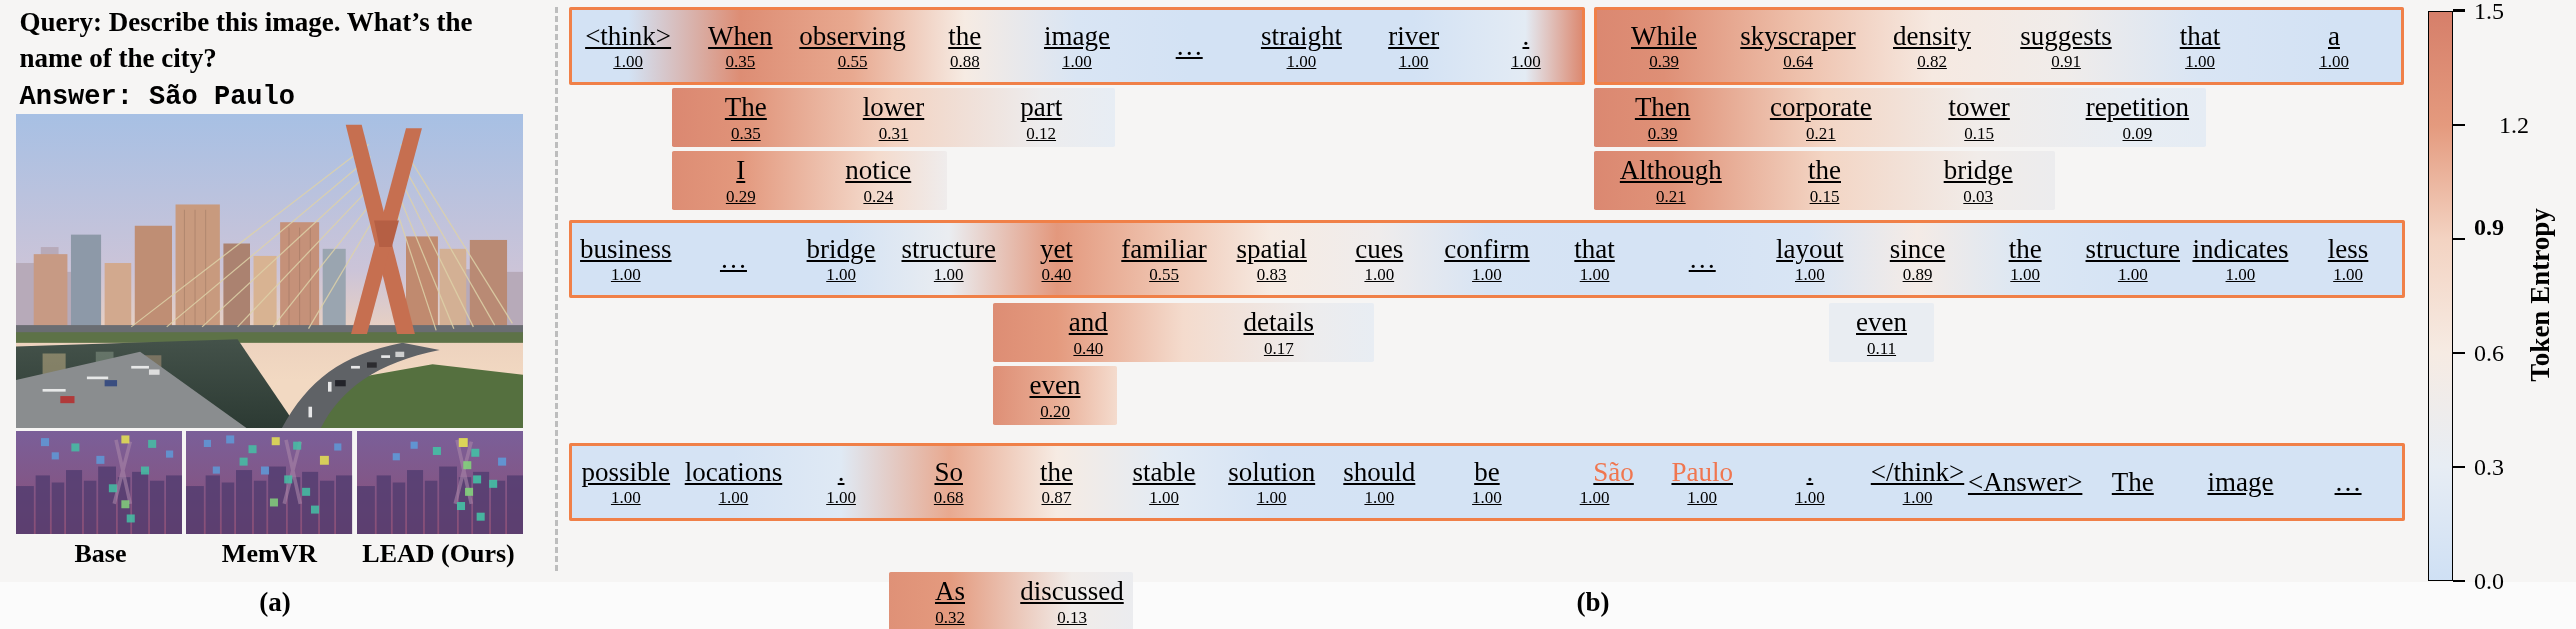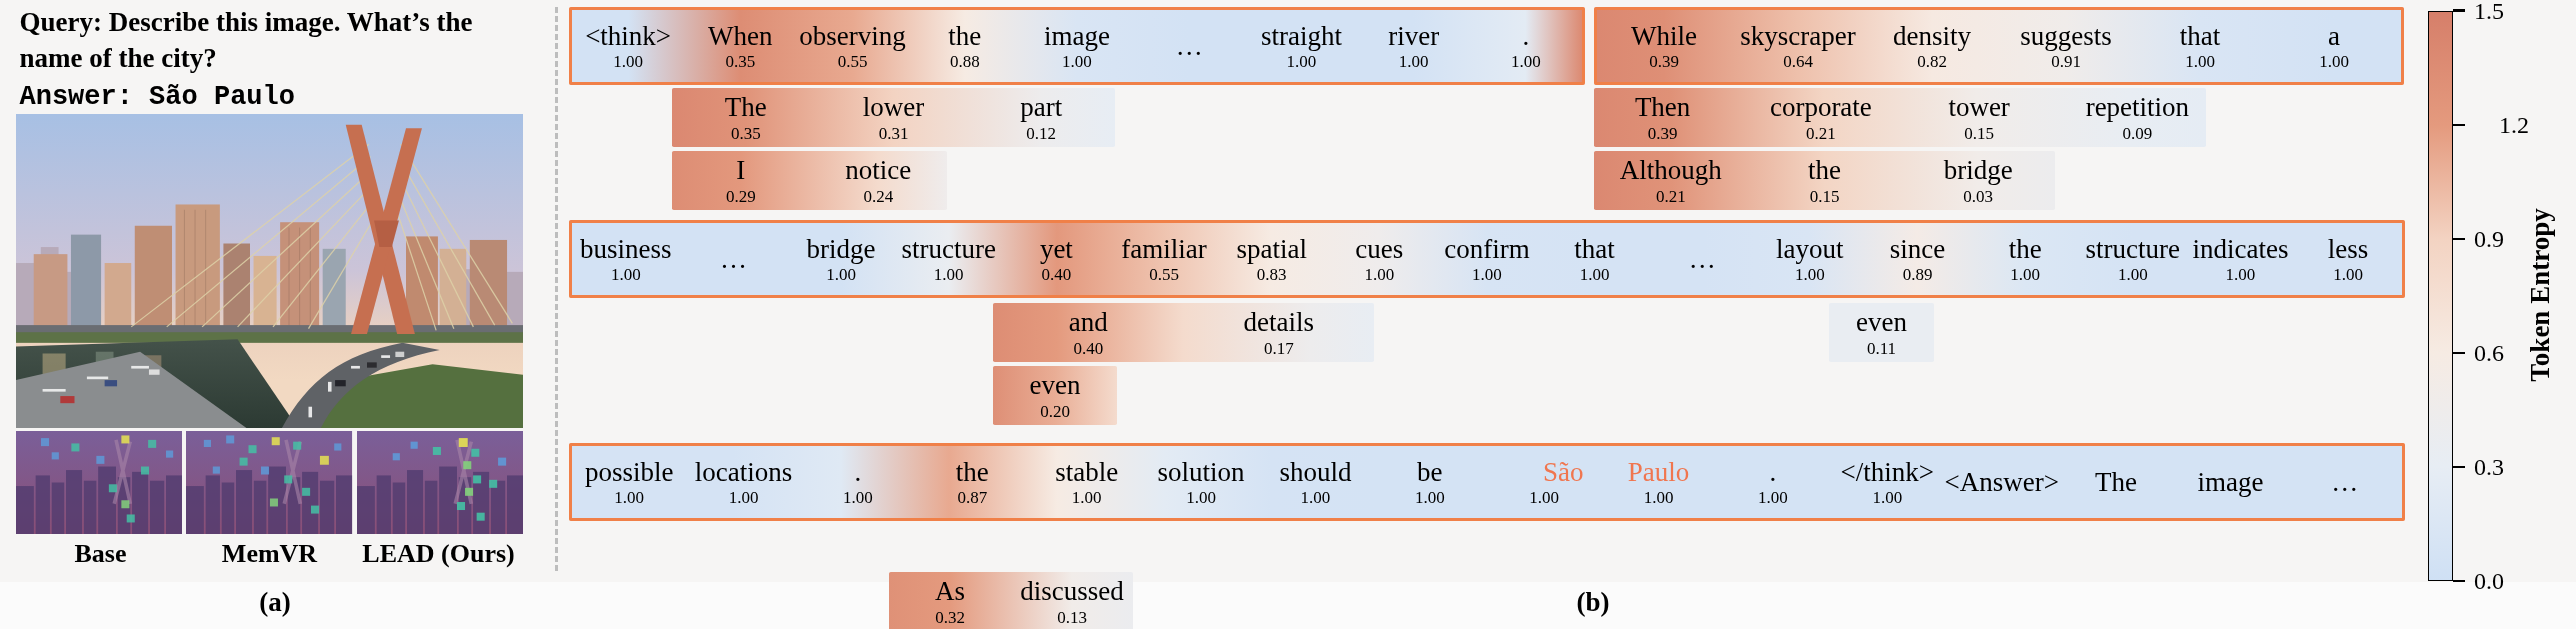--- a/index.html
+++ b/index.html
@@ -14,21 +14,21 @@
   .photo{position:absolute;left:16px;top:114px;width:507px;height:314px;}
   .photo svg{display:block;width:100%;height:100%;}
   .thumbs{position:absolute;left:16px;top:431px;width:507px;height:103px;display:flex;gap:4.4px;}
   .thumb{flex:1;height:103px;}
   .thumb svg{display:block;width:100%;height:100%;}
   .thumb-labels{position:absolute;left:16px;top:539px;width:507px;display:flex;}
   .thumb-labels div{flex:1;text-align:center;font-weight:bold;font-size:26px;}
   .cap-a{position:absolute;left:0;top:587px;width:550px;text-align:center;font-weight:bold;font-size:27px;}
 
   
-  .strip{position:absolute;display:flex;align-items:stretch;box-sizing:border-box;border-radius:1.8px;}
+  .strip{position:absolute;display:flex;align-items:stretch;box-sizing:border-box;border-radius:1.8px;text-decoration:underline;}
   .strip.bordered{border:3.5px solid #f08048;}
   .tok{flex:1;display:flex;flex-direction:column;align-items:center;justify-content:center;gap:2.7px;min-width:0;}
   .tok-t{font-size:27px;line-height:1.05;white-space:nowrap;}
   .tok-v{font-size:17px;line-height:1;}
 
   
   .cbar{position:absolute;left:2428px;top:10.6px;width:25px;height:570px;border:1.8px solid #000;box-sizing:border-box;}
   .cbar-ticks{position:absolute;left:2453px;top:10.6px;width:106px;height:570px;}
   .cbar-tickmark{position:absolute;left:0;width:11.5px;height:2.7px;background:#000;}
   .cbar-ticklabel{position:absolute;left:21px;transform:translateY(-50%);font-size:24px;}
@@ -497,20 +497,24 @@
         </div>
         <div class="tok">
           <div class="tok-t">locations</div>
           <div class="tok-v">1.00</div>
         </div>
         <div class="tok">
           <div class="tok-t">.</div>
           <div class="tok-v">1.00</div>
         </div>
         <div class="tok">
+          <div class="tok-t">So</div>
+          <div class="tok-v">0.68</div>
+        </div>
+        <div class="tok">
           <div class="tok-t">the</div>
           <div class="tok-v">0.87</div>
         </div>
         <div class="tok">
           <div class="tok-t">stable</div>
           <div class="tok-v">1.00</div>
         </div>
         <div class="tok">
           <div class="tok-t">solution</div>
           <div class="tok-v">1.00</div>
@@ -564,21 +568,21 @@
       </div>
     </div>
 
   <div class="cbar" id="colorbar" style="background: linear-gradient(to top, rgb(207, 224, 244) 0%, rgb(231, 237, 244) 20%, rgb(246, 235, 227) 40%, rgb(243, 211, 194) 60%, rgb(228, 154, 126) 80%, rgb(214, 127, 106) 100%);"></div>
   <div class="cbar-ticks" id="cbar-ticks">
       <div class="cbar-tickmark" style="top: -1.3px;"></div>
       <div class="cbar-ticklabel" style="top: 0px;">1.5</div>
       <div class="cbar-tickmark" style="top: 113px;"></div>
       <div class="cbar-ticklabel" style="top: 114px; margin-left: 25px;">1.2</div>
       <div class="cbar-tickmark" style="top: 227px;"></div>
-      <div class="cbar-ticklabel" style="top: 228px;">0.9</div>
+      <div class="cbar-ticklabel" style="top: 216px; font-weight: bold;">0.9</div>
       <div class="cbar-tickmark" style="top: 341px;"></div>
       <div class="cbar-ticklabel" style="top: 342px;">0.6</div>
       <div class="cbar-tickmark" style="top: 455px;"></div>
       <div class="cbar-ticklabel" style="top: 456px;">0.3</div>
       <div class="cbar-tickmark" style="top: 569px;"></div>
       <div class="cbar-ticklabel" style="top: 570px;">0.0</div>
     </div>
   <div class="cbar-title">Token Entropy</div>
 
   <div class="cap-b">(b)</div>

